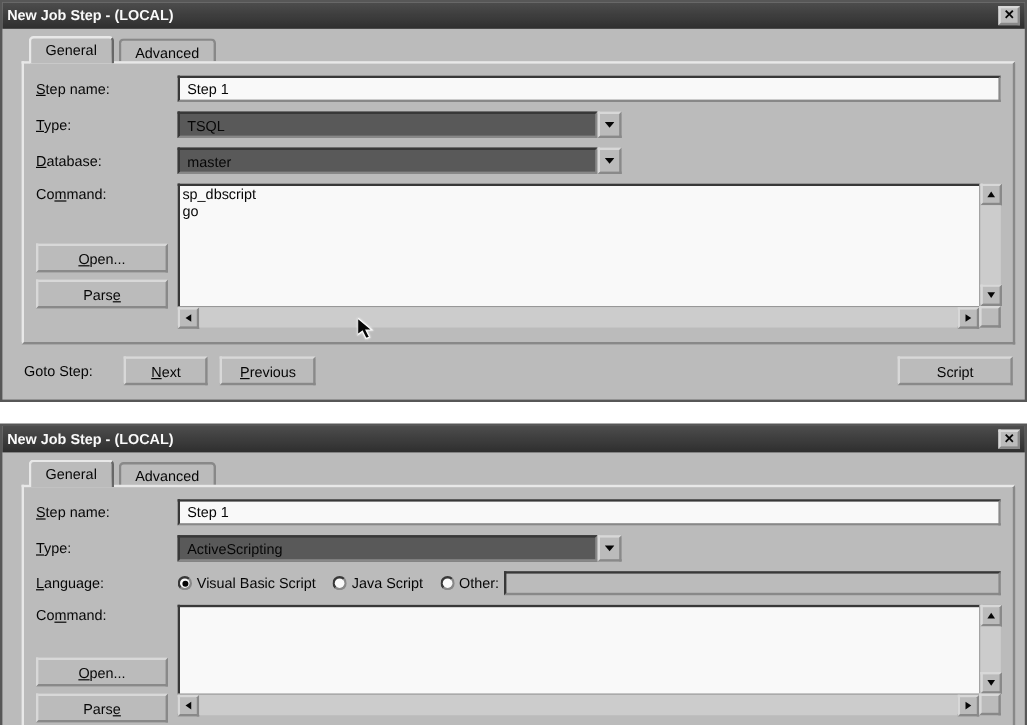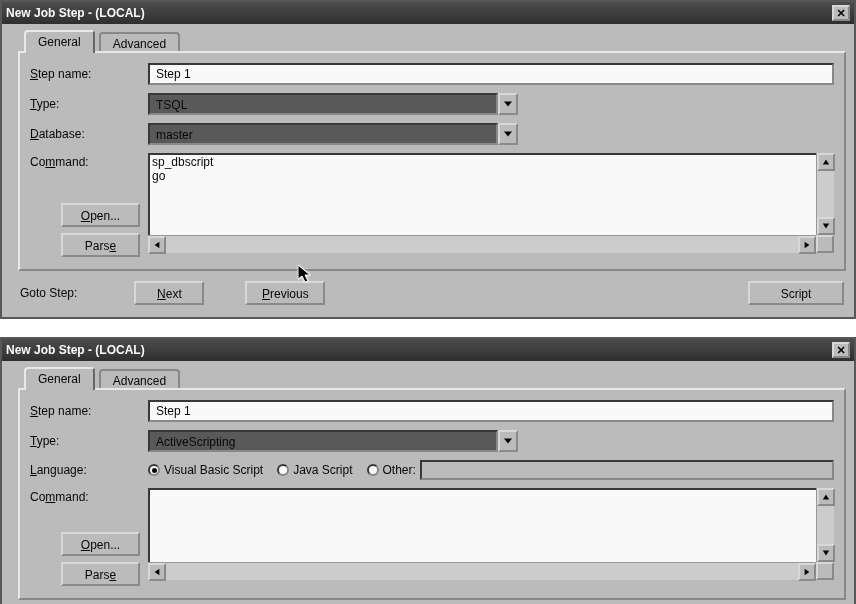--- a/index.html
+++ b/index.html
@@ -169,21 +169,20 @@
     background:#c0bebb;border:2px outset #ddd;
   }
   .btn {
     border: 2px outset #ddd;
     background: #c0bebb;
     padding: 3px 10px;
     min-width: 74px;
     height: 24px;
     font-size: 12px;
     line-height: 16px;
-    margin-left: 31px;
   }
   .btn .ul { text-decoration: underline; }
   .footer {
     display:flex;
     align-items:center;
     gap:10px;
     padding:10px 2px 4px 2px;
   }
   .footer .footer-label { margin-right: 16px; }
   .footer .spacer { flex:1; }
@@ -273,21 +272,21 @@
           </div>
           <div style="height:22px"></div>
           <button class="btn">
             <span class="ul">O</span><span>pen...</span>
           </button>
           <button class="btn">
             Pars<span class="ul">e</span>
           </button>
         </div>
 
-        <div class="cmd-box" style="height:100px">
+        <div class="cmd-box" style="height:120px">
           <div class="cmd-inner"></div>
           <div class="cmd-text">sp_dbscript
 go</div>
           <div class="cmd-scroll-v">
             <div class="sb-btn">
                 <svg viewBox="0 0 10 10">
                   <polygon points="5,2 9,8 1,8" fill="#000"></polygon>
                 </svg>
               </div>
             <div class="sb-track"></div>

